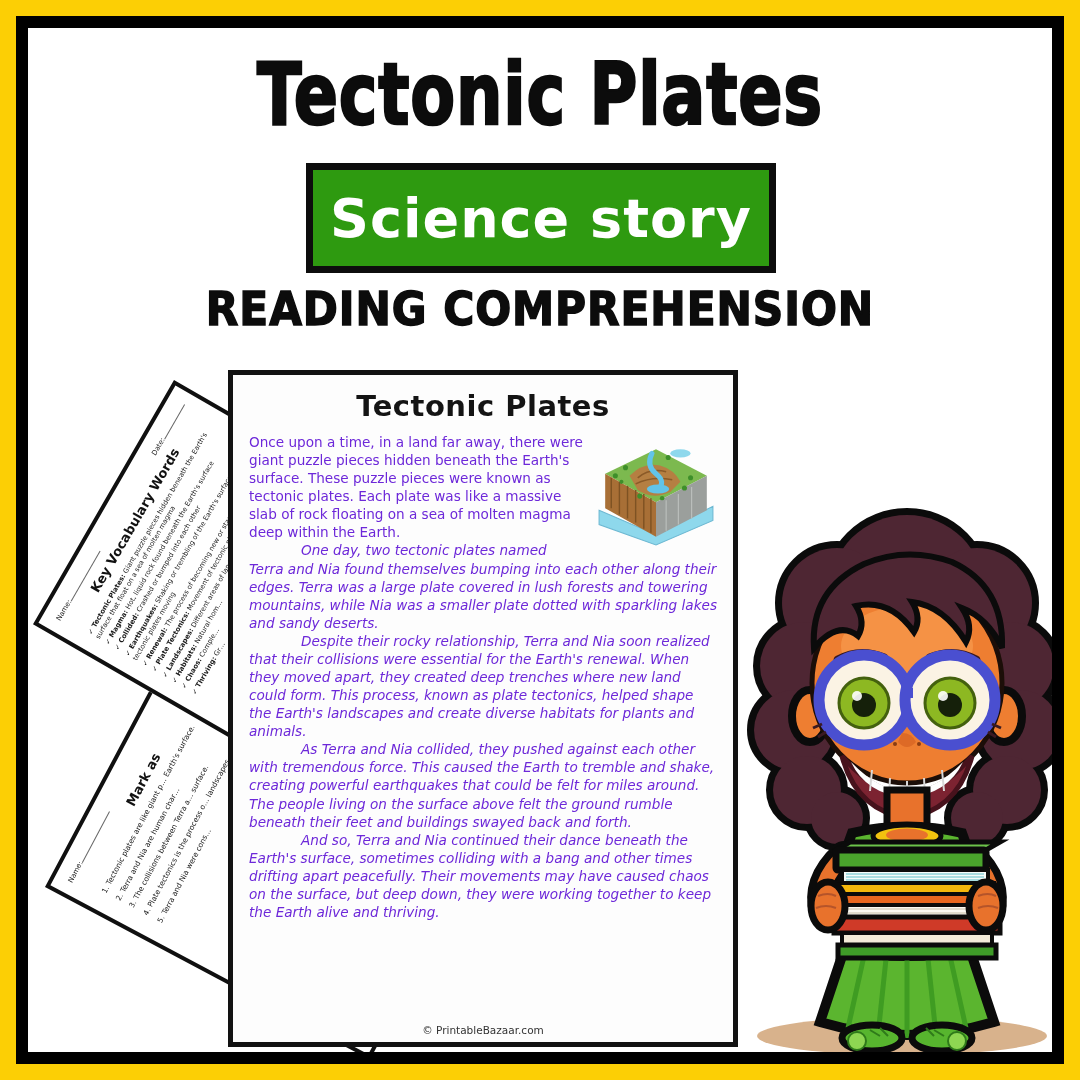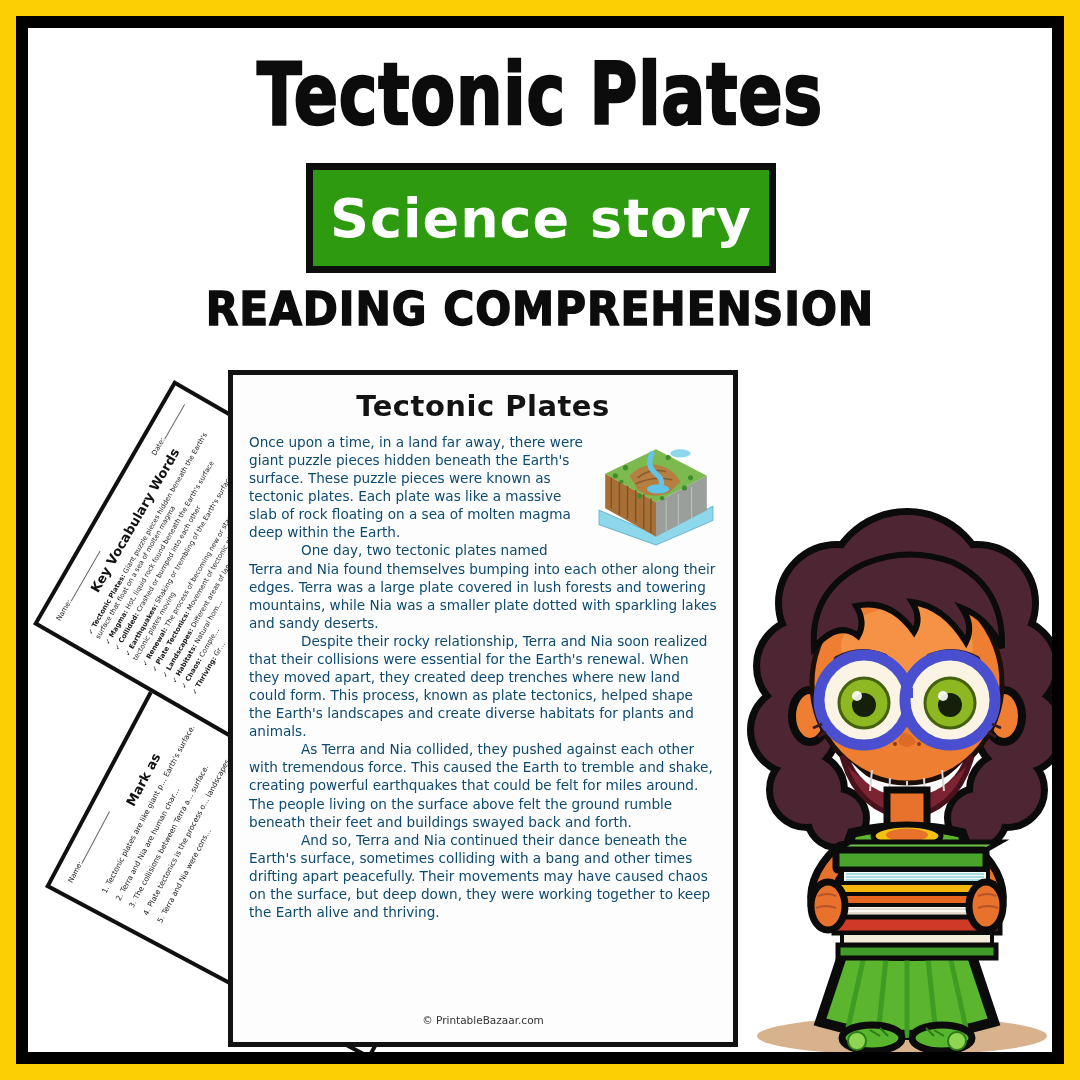--- a/index.html
+++ b/index.html
@@ -49,25 +49,25 @@
   ol.qs{margin:0;padding:0 0 0 16px;font-size:7.4px;line-height:1.45;color:#1a1a1a;}
   ol.qs li{margin-bottom:5px;}
 
   
   #main{
     position:absolute;left:228px;top:370px;width:510px;height:677px;
     background:#fdfdfd;border:5px solid #121212;box-sizing:border-box;
     z-index:5;padding:12px 16px;overflow:hidden;
   }
   #main h2{margin:2px 0 10px 0;text-align:center;font-size:29px;font-weight:600;color:#141414;letter-spacing:.5px;}
-  .story{font-size:13.6px;line-height:1.33;color:#0c4a6e;text-align:left;}
+  .story{font-size:13.6px;line-height:1.33;color:#6d28d9;text-align:left;}
   .story p{margin:0;}
-  .story p.ind{text-indent:52px;}
+  .story p.ind{text-indent:52px;font-style:italic;}
   .terrain{float:right;width:122px;height:114px;margin:0 0 6px 10px;}
-  .pfoot{position:absolute;bottom:16px;left:0;width:100%;text-align:center;font-size:10.5px;color:#333;}
+  .pfoot{position:absolute;bottom:6px;left:0;width:100%;text-align:center;font-size:10.5px;color:#333;}
 
   
   #girl{position:absolute;left:752px;top:498px;width:310px;height:560px;z-index:6;overflow:visible;}
 </style>
 </head>
 <body>
 
 <div class="h-title">Tectonic Plates</div>
 <div class="badge">
   <span>Science story</span>

